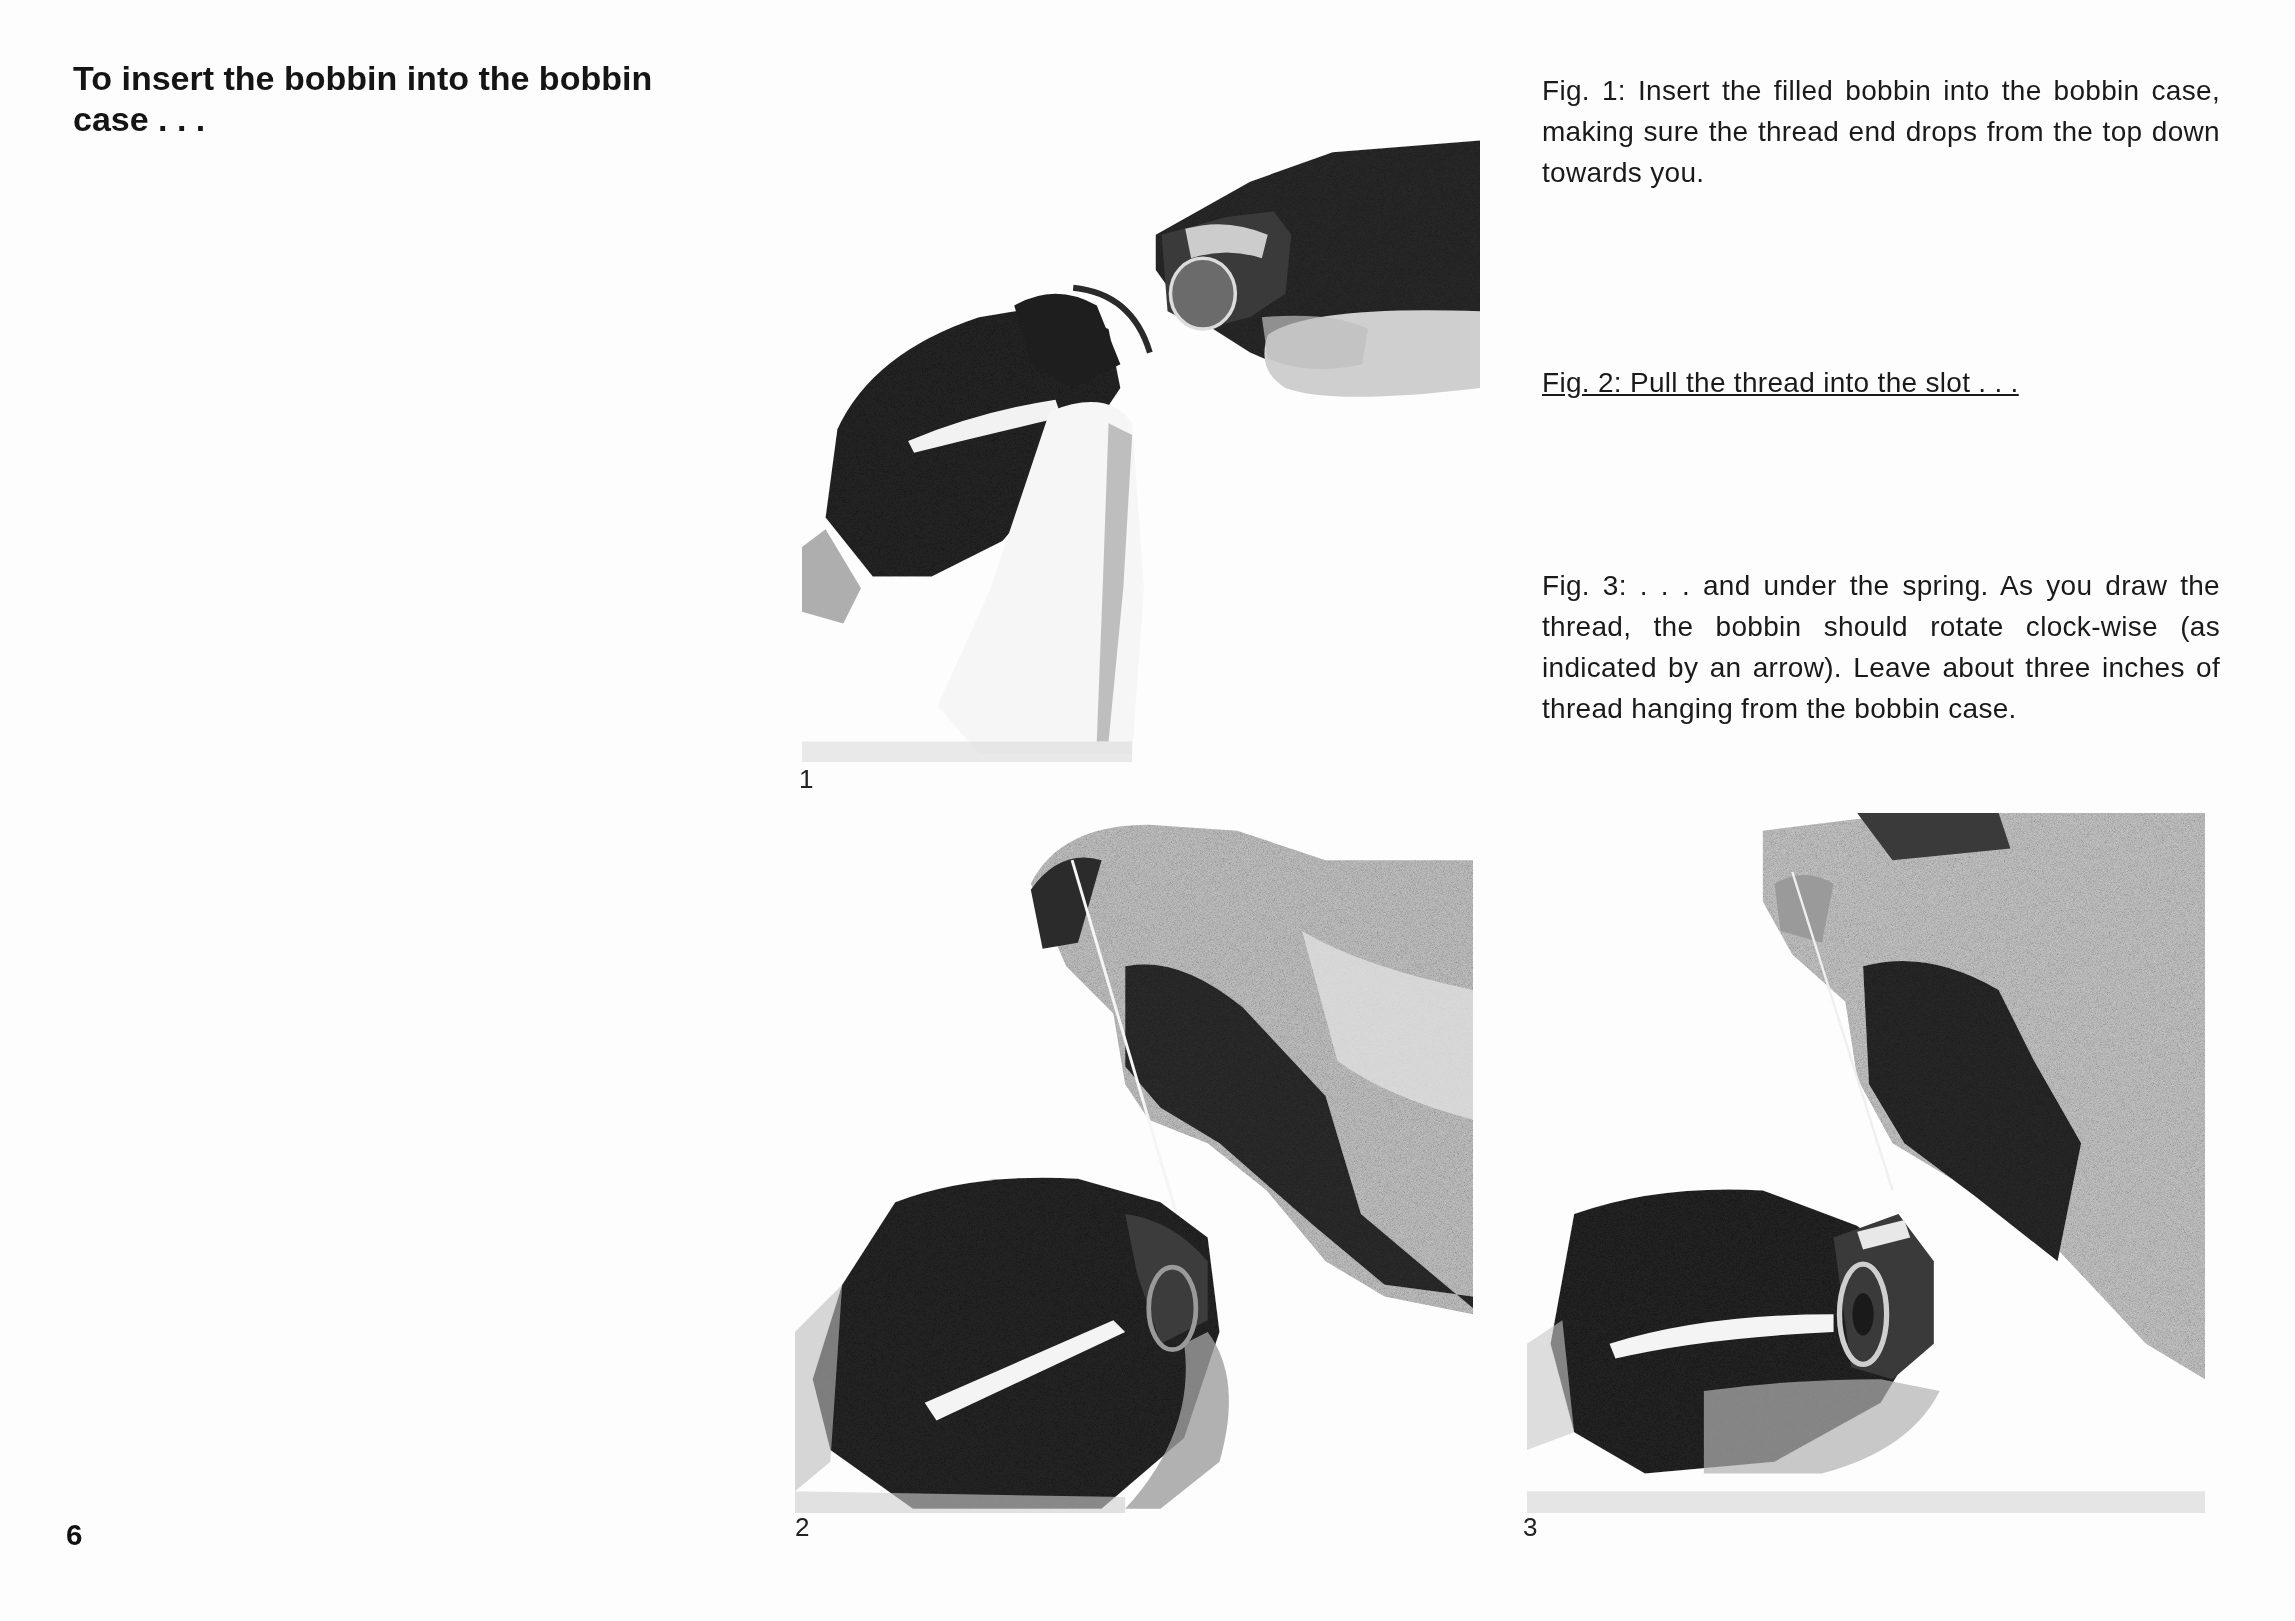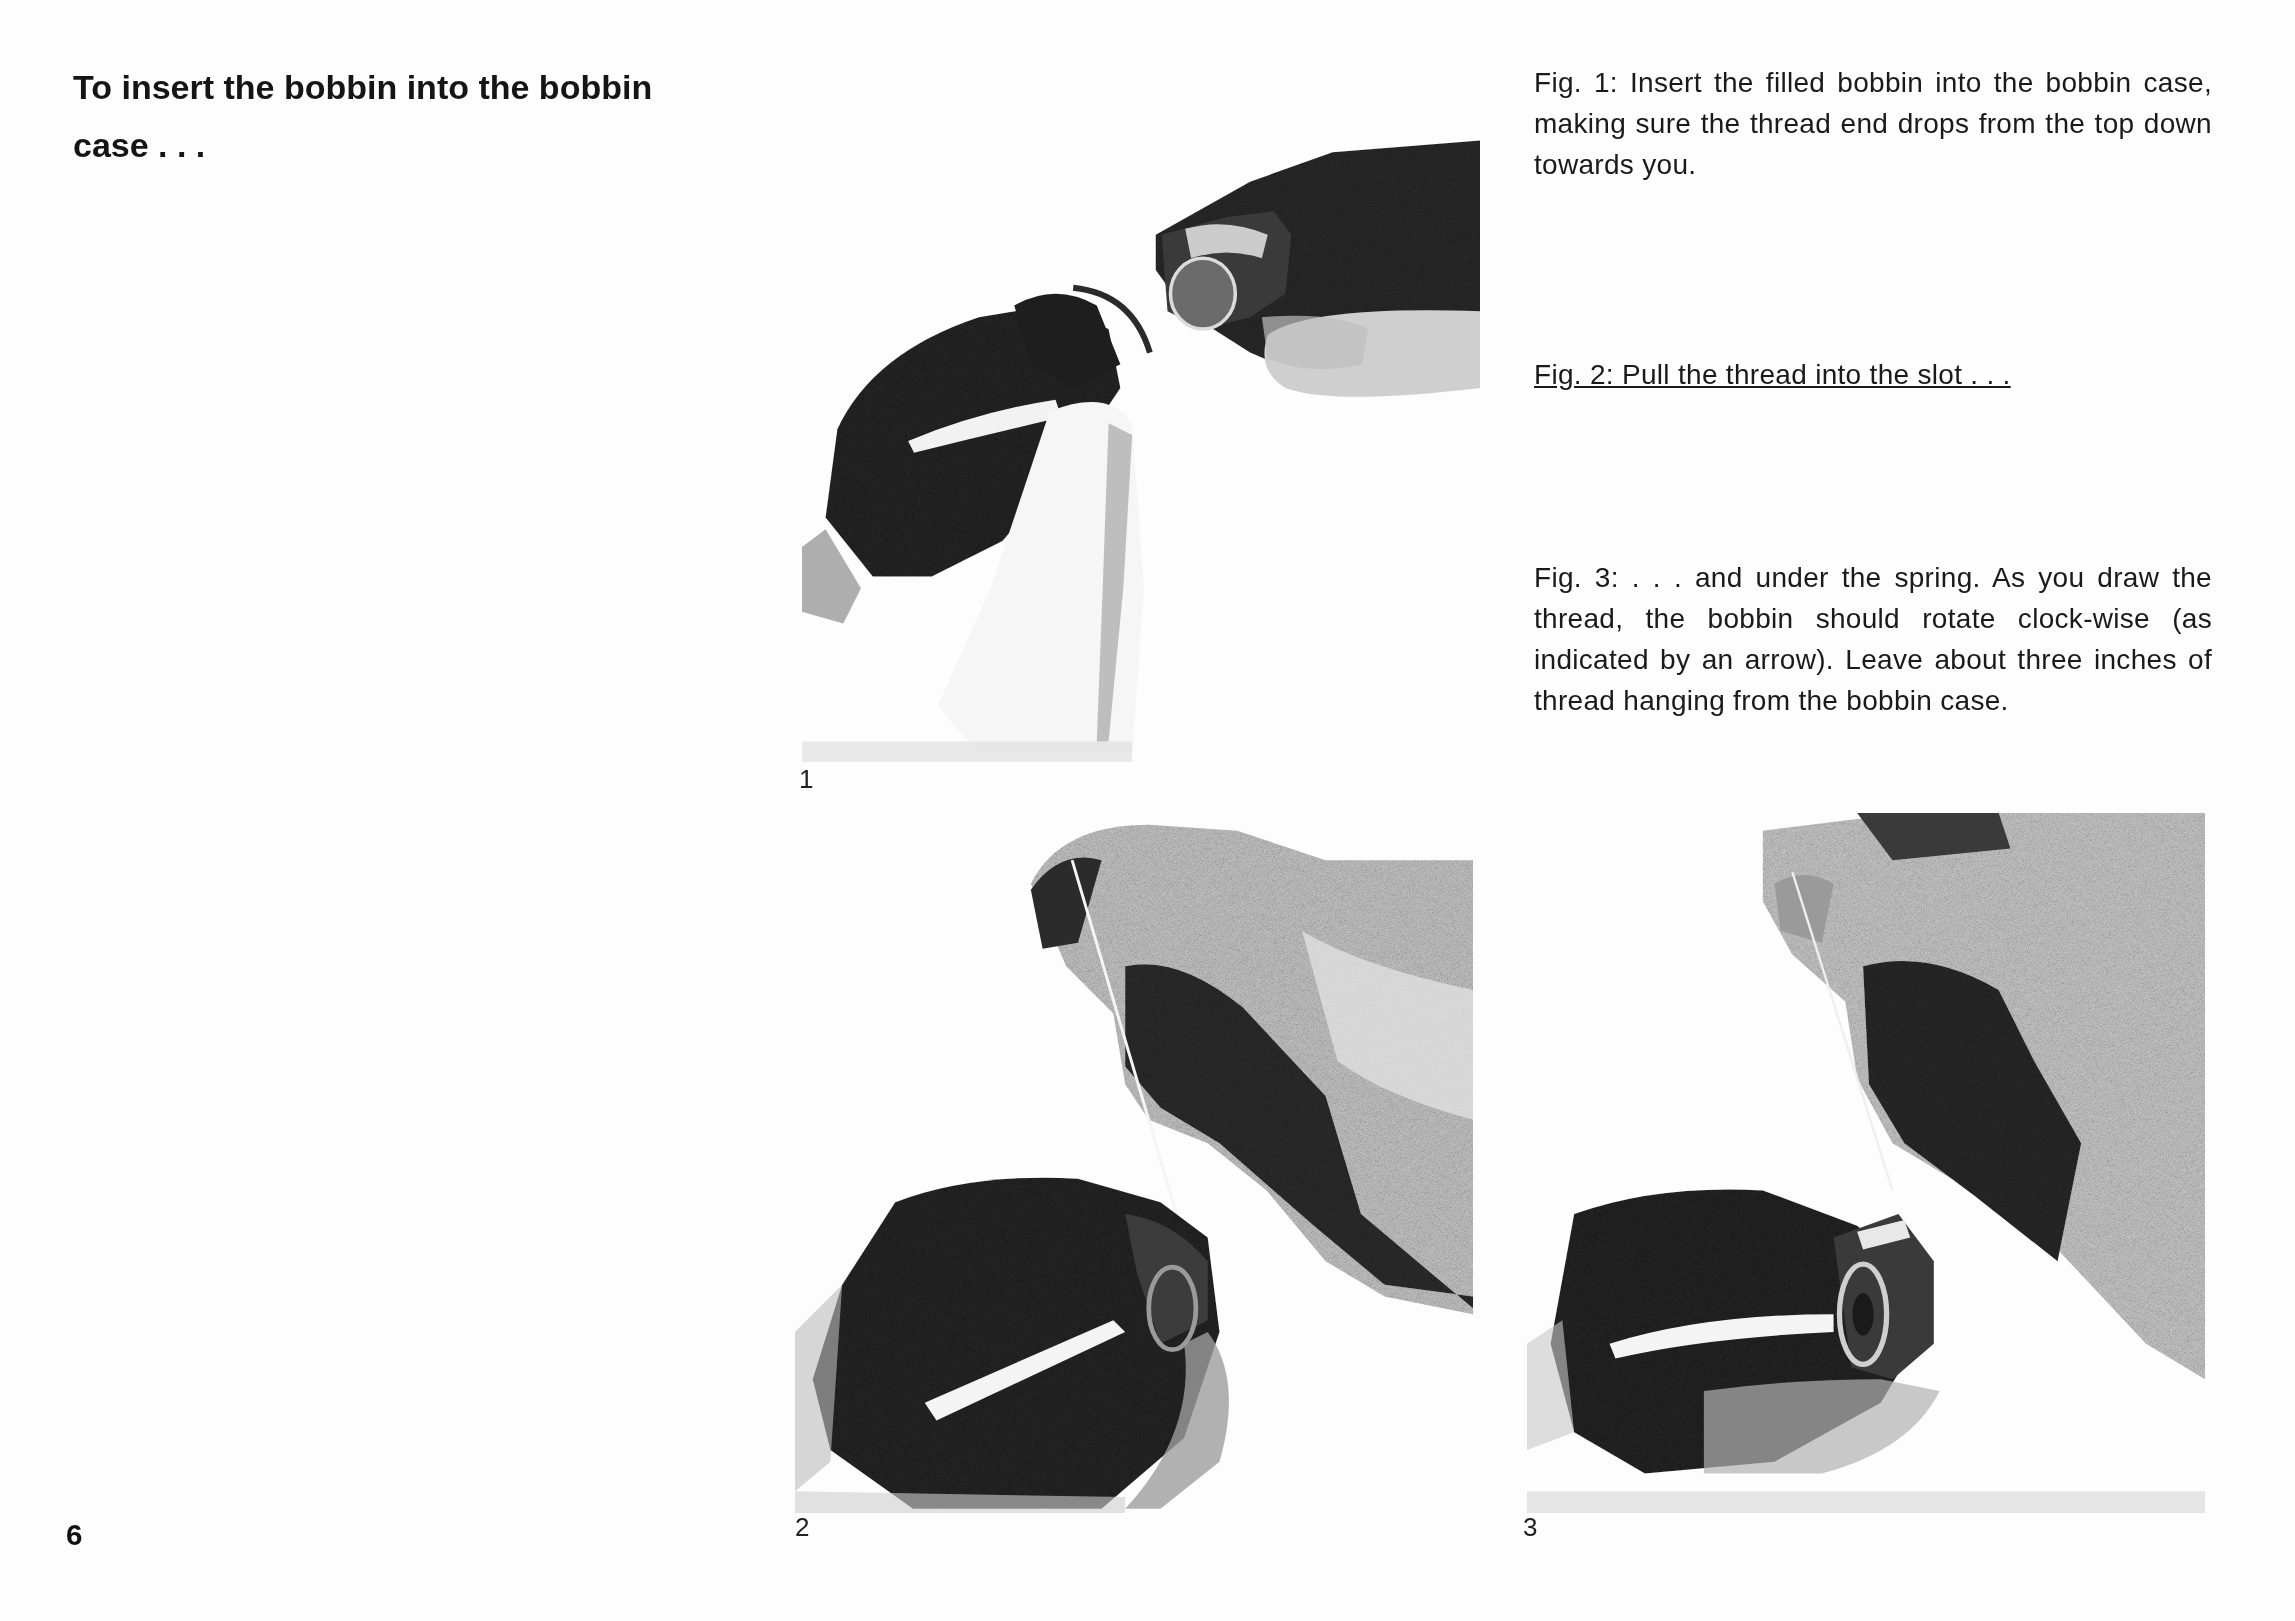--- a/index.html
+++ b/index.html
@@ -1,29 +1,29 @@
 <!DOCTYPE html>
 <html style="font-size:9.4px"><head>
 <meta charset="utf-8">
 <style>
   html, body { margin: 0; padding: 0; background: #fdfdfd; }
   body { width: 2295px; height: 1621px; position: relative; overflow: hidden; color: #111; }
   .title {
     position: absolute; left: 73px; top: 58px; width: 660px;
     font-family: "Liberation Sans", sans-serif; font-weight: bold;
-    font-size: 34px; line-height: 58px; color: #151515; margin: 0;
+    font-size: 34px; line-height: 41px; color: #151515; margin: 0;
   }
   .page-number {
     position: absolute; left: 66px; top: 1518px;
     font-family: "Liberation Sans", sans-serif; font-weight: bold;
     font-size: 29.5px; color: #111;
   }
   .caption {
     position: absolute; font-family: "Liberation Sans", sans-serif;
-    font-size: 28px; line-height: 41px; color: #1a1a1a; margin: 0;
+    font-size: 28px; line-height: 41px; color: #1a1a1a; margin: 8px;
     text-align: justify; text-align-last: left; width: 678px; left: 1534px;
     letter-spacing: 0.3px;
   }
   .fig-label {
     position: absolute; font-family: "Liberation Sans", sans-serif;
     font-size: 26px; color: #222;
   }
   .figure { position: absolute; }
   .figure svg { display: block; width: 100%; height: 100%; }
 </style>

